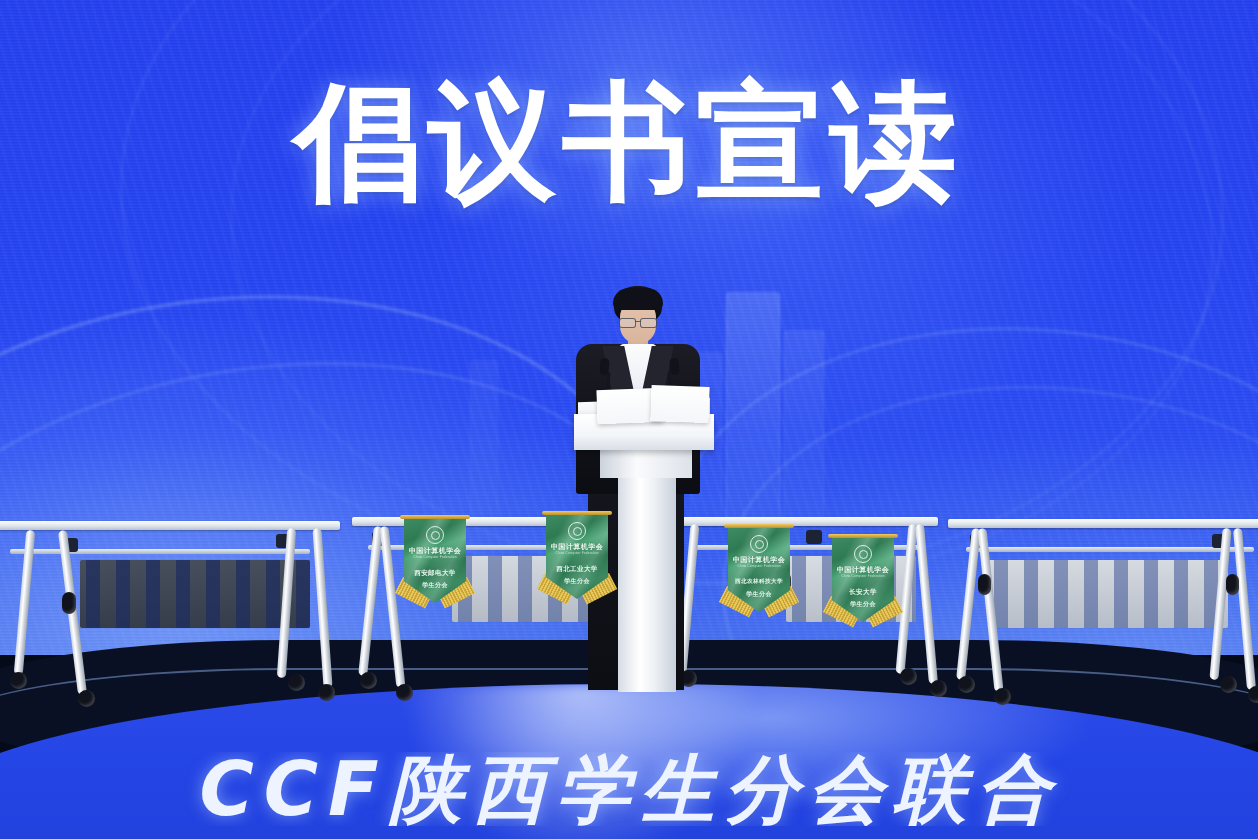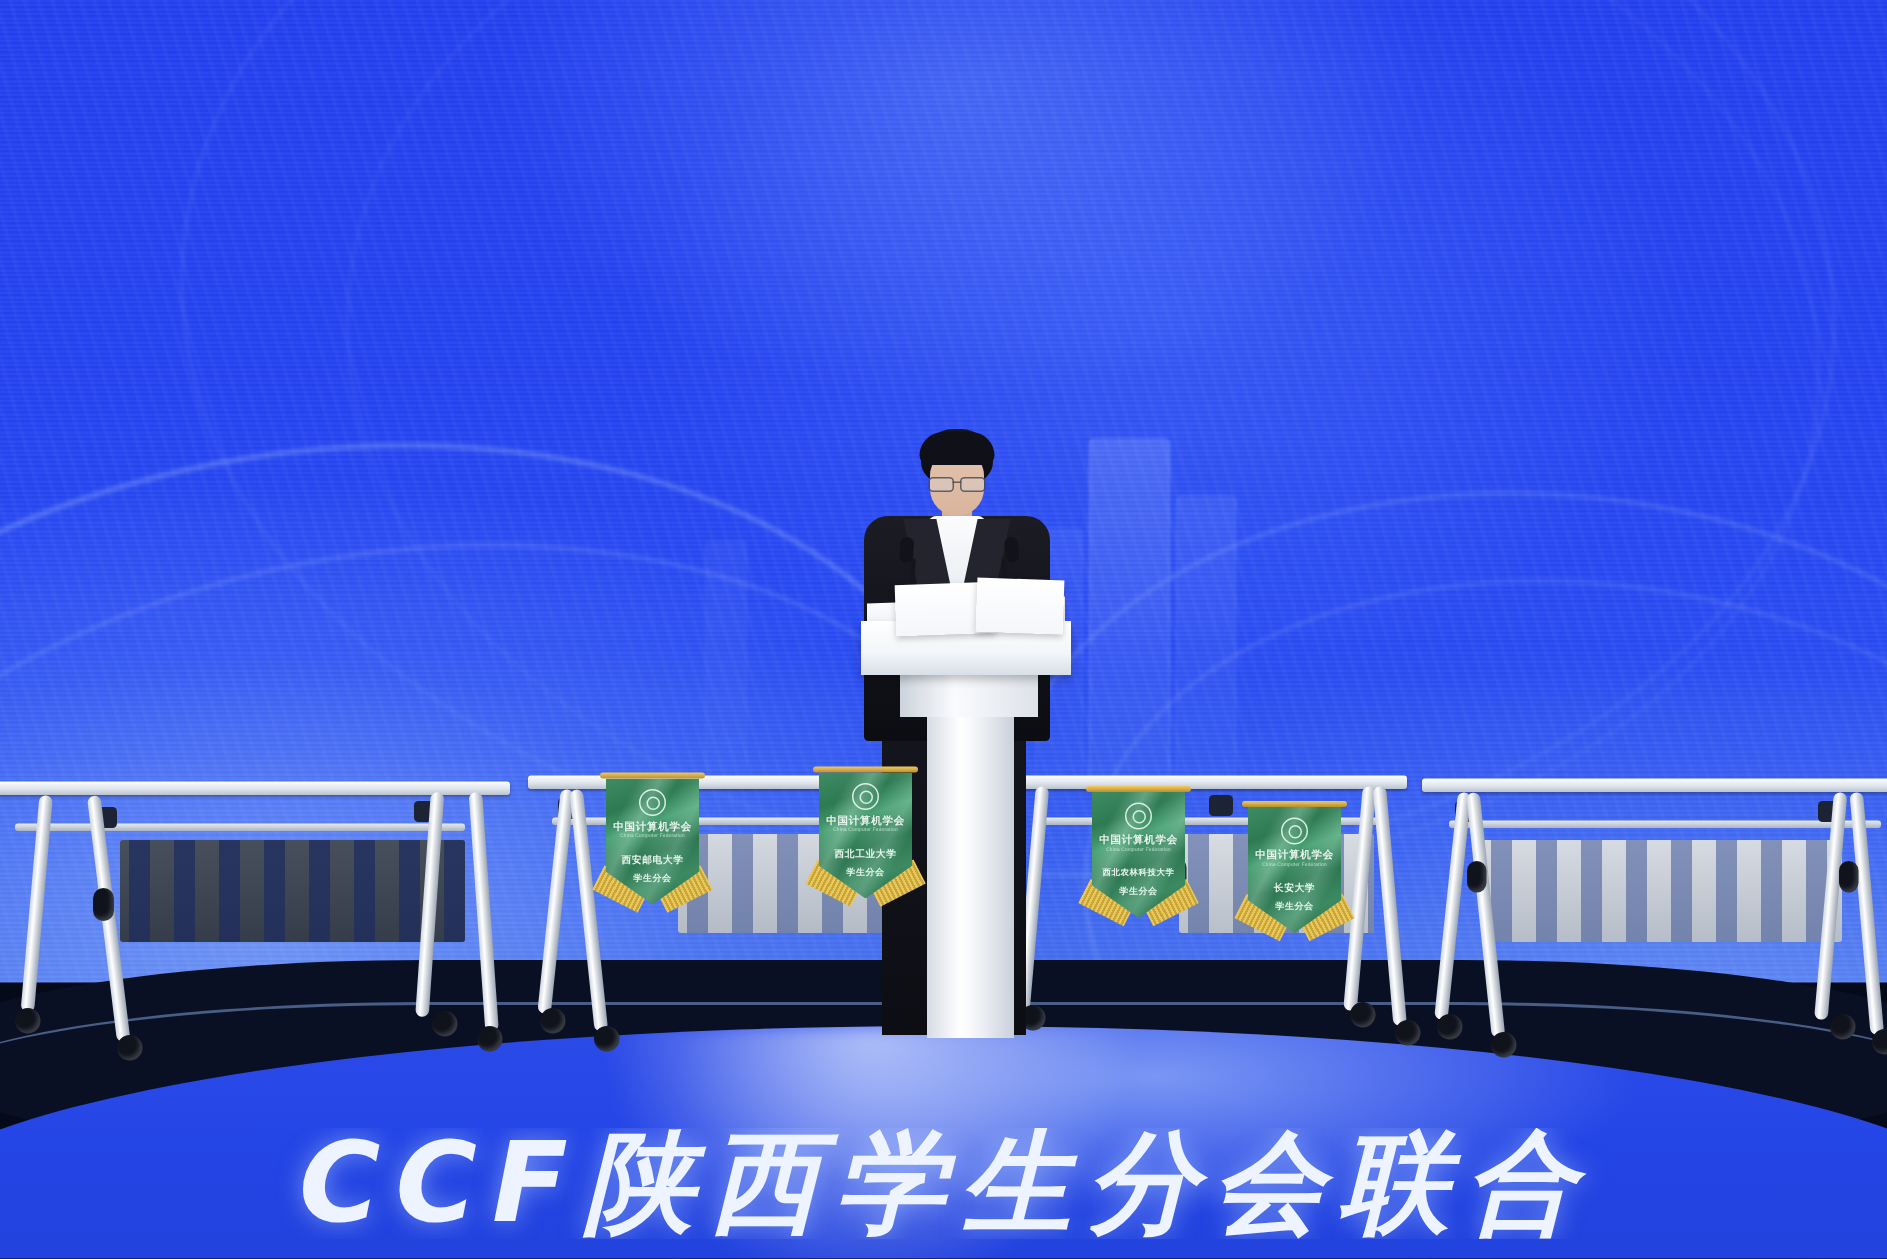--- a/index.html
+++ b/index.html
@@ -173,20 +173,21 @@
   <div class="tower t2"></div>
   <div class="ribbon r5"></div>
   <div class="ribbon r6"></div>
   <div class="ribbon r1"></div>
   <div class="ribbon r2"></div>
   <div class="ribbon r3"></div>
   <div class="ribbon r4"></div>
   <div class="moire"></div>
   <div class="scan"></div>
 
+  <div class="title">倡议书宣读</div>
 
   <div class="floorback"></div>
   <div class="floordark"></div>
   <div class="floorlit">
     <div class="floorsheen"></div>
   </div>
   <div class="floorline"></div>
 
   <div class="table">
     <div class="tabletop" style="left:-10px;top:521px;width:350px;"></div>

